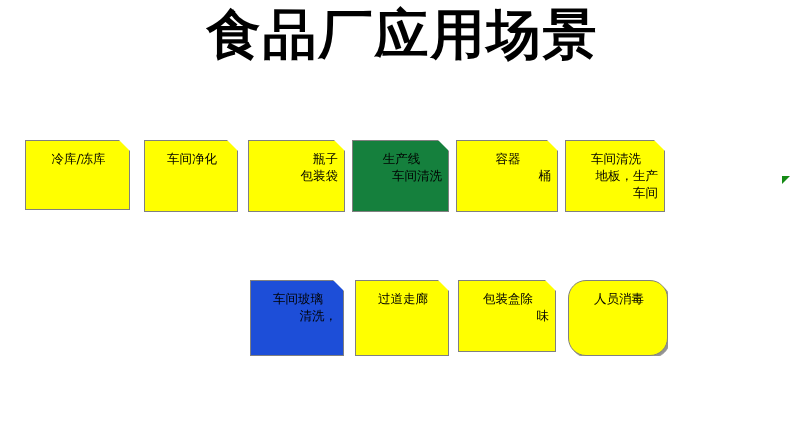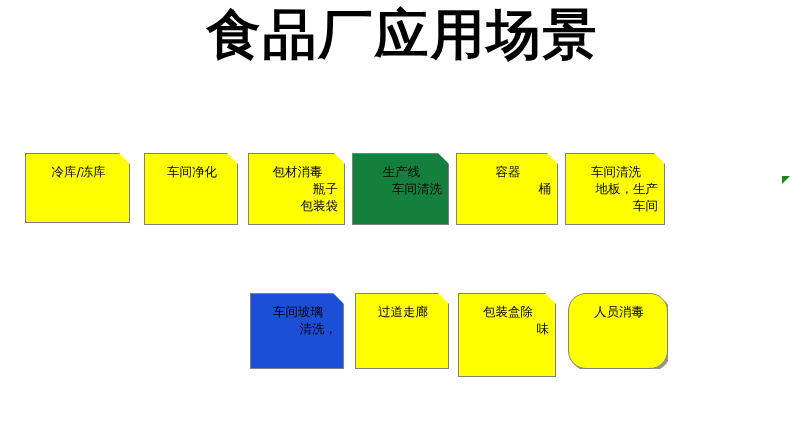--- a/index.html
+++ b/index.html
@@ -38,21 +38,20 @@
     font-family: "DejaVu Sans", "Liberation Sans", sans-serif;
     white-space: nowrap;
   }
 
   
   .row {
     position: absolute;
     left: 0;
     width: 805px;
     height: 80px;
-    margin-top: 13px;
   }
   #row-1 { top: 140px; }
   #row-2 { top: 280px; }
 
   
   .note {
     position: absolute;
     box-sizing: border-box;
     background: #ffff00;
     border: 1px solid #808080;
@@ -103,21 +102,20 @@
           <span class="line first">冷库/冻库</span>
         </span>
       </div>
       <div class="note note-single" style="left: 144px; top: 0px; width: 94px; height: 72px; background: rgb(255, 255, 0); border-color: rgb(128, 128, 128); color: rgb(0, 0, 0);">
         <span class="txt">
           <span class="line first">车间净化</span>
         </span>
       </div>
       <div class="note" style="left: 248px; top: 0px; width: 97px; height: 72px; background: rgb(255, 255, 0); border-color: rgb(128, 128, 128); color: rgb(0, 0, 0);">
         <span class="txt">
-          <span class="line first">包材消毒</span>
           <span class="line">瓶子</span>
           <span class="line">包装袋</span>
         </span>
       </div>
       <div class="note" style="left: 352px; top: 0px; width: 97px; height: 72px; background: #15803d; border-color: rgb(128, 128, 128); color: rgb(0, 0, 0);">
         <span class="txt">
           <span class="line first">生产线</span>
           <span class="line">车间清洗</span>
         </span>
       </div>
@@ -140,21 +138,21 @@
         <span class="txt">
           <span class="line first">车间玻璃</span>
           <span class="line">清洗，</span>
         </span>
       </div>
       <div class="note note-single" style="left: 355px; top: 0px; width: 94px; height: 76px; background: rgb(255, 255, 0); border-color: rgb(128, 128, 128); color: rgb(0, 0, 0);">
         <span class="txt">
           <span class="line first">过道走廊</span>
         </span>
       </div>
-      <div class="note" style="left: 458px; top: 0px; width: 98px; height: 84px; background: rgb(255, 255, 0); border-color: rgb(128, 128, 128); color: rgb(0, 0, 0);">
+      <div class="note" style="left: 458px; top: 0px; width: 98px; height: 72px; background: rgb(255, 255, 0); border-color: rgb(128, 128, 128); color: rgb(0, 0, 0);">
         <span class="txt">
           <span class="line first">包装盒除</span>
           <span class="line">味</span>
         </span>
       </div>
       <div class="note note-single" style="left: 568px; top: 0px; width: 100px; height: 76px; background: rgb(255, 255, 0); border-color: rgb(128, 128, 128); color: rgb(0, 0, 0); border-radius: 18px;">
         <span class="txt">
           <span class="line first">人员消毒</span>
         </span>
       </div>

